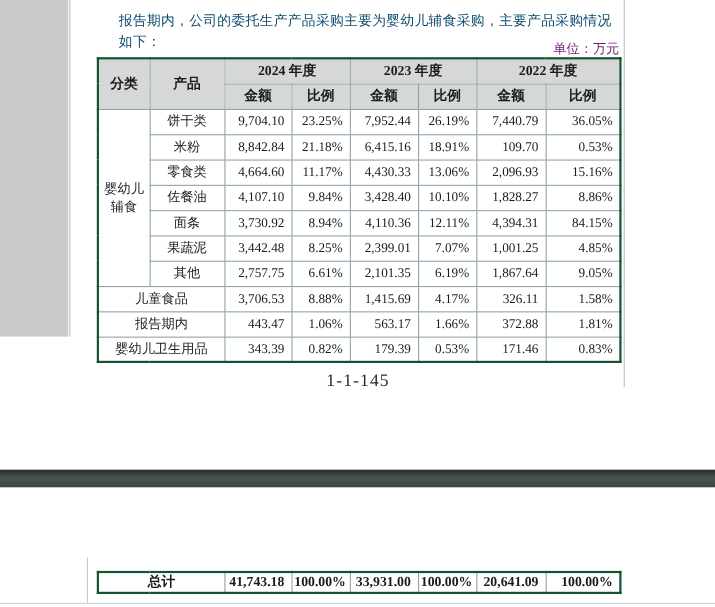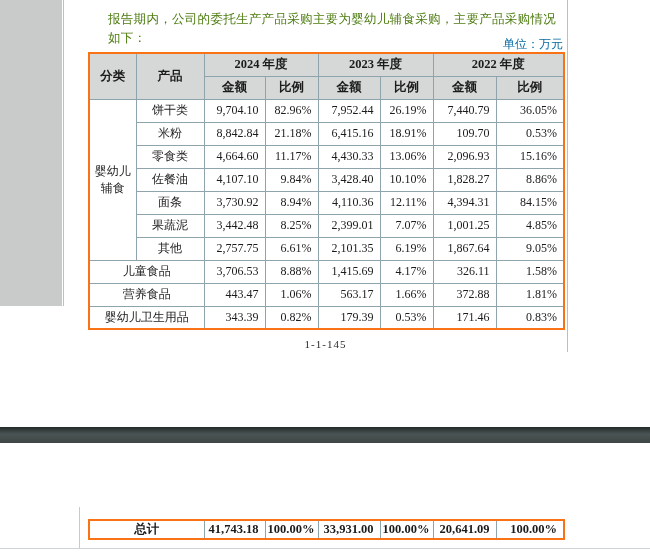--- a/index.html
+++ b/index.html
@@ -11,47 +11,47 @@
     color:#1d1d1d;
   }
   
   .left-strip { position:absolute; left:0; top:0; width:62px; height:306px; background:#c9cbcb; }
   .page-edge { position:absolute; width:1px; background:#b4c1c6; }
   .edge-left  { left:63px; top:0; height:306px; }
   .edge-right { left:567px; top:0; height:352px; }
   
   .intro {
     position:absolute; left:108px; top:10px; width:458px;
-    font-size:12.5px; line-height:1.5; color:#4d7c0f; letter-spacing:.3px;
+    font-size:12.5px; line-height:1.5; color:#0c4a6e; letter-spacing:.3px;
   }
   .unit {
     position:absolute; left:88px; top:36px; width:475px;
-    text-align:right; font-size:12px; color:#0369a1;
+    text-align:right; font-size:12px; color:#701a75;
   }
   
   .tbl-wrap { position:absolute; left:88px; top:52px; }
   table { border-collapse:collapse; table-layout:fixed; width:475px; }
-  .main-table, .total-table { border:2px solid #f97316; }
+  .main-table, .total-table { border:2px solid #14532d; }
   td, th {
     border:1px solid #8fa3ad; font-size:12px; color:#1b1b1b;
     height:23px; padding:0 2px; overflow:hidden;
   }
   th { background:#d6d8d8; font-weight:bold; text-align:center; font-size:12.5px; }
   .c-cat   { width:47px; }
   .c-prod  { width:68px; }
   .c-amt1  { width:61px; } .c-rat1 { width:53px; }
   .c-amt2  { width:62px; } .c-rat2 { width:53px; }
   .c-amt3  { width:63px; } .c-rat3 { width:68px; }
   .cell-center { text-align:center;margin-top:44px; }
   .cell-num { text-align:right; padding-right:6px; font-variant-numeric:tabular-nums; }
   .group-cell { text-align:center; line-height:1.35; }
   
   .pagenum {
     position:absolute; left:88px; top:338px; width:475px;
-    text-align:center; font-size:11px; color:#2b2b2b; letter-spacing:1px;
+    text-align:center; font-size:16px; color:#2b2b2b; letter-spacing:1px;
   }
   
   .band {
     position:absolute; left:0; top:427px; width:650px; height:16px;
     background:linear-gradient(#232a2a 0%, #4b5454 45%, #3d4545 100%);
   }
   
   .total-wrap { position:absolute; left:88px; top:519px; }
   .total-table td { height:19px; font-weight:bold; font-size:12.5px; }
   .p2-left-line { position:absolute; left:79px; top:507px; width:1px; height:41px; background:#c2ccd0; }
@@ -95,21 +95,21 @@
         <th>金额</th>
         <th>比例</th>
         <th>金额</th>
         <th>比例</th>
       </tr>
 
       <tr>
         <td rowspan="7" class="group-cell">婴幼儿辅食</td>
         <td class="cell-center">饼干类</td>
         <td class="cell-num">9,704.10</td>
-        <td class="cell-num">82.96%</td>
+        <td class="cell-num">23.25%</td>
         <td class="cell-num">7,952.44</td>
         <td class="cell-num">26.19%</td>
         <td class="cell-num">7,440.79</td>
         <td class="cell-num">36.05%</td>
       </tr>
       <tr>
         <td class="cell-center">米粉</td>
         <td class="cell-num">8,842.84</td>
         <td class="cell-num">21.18%</td>
         <td class="cell-num">6,415.16</td>
@@ -166,21 +166,21 @@
       <tr>
         <td colspan="2" class="cell-center">儿童食品</td>
         <td class="cell-num">3,706.53</td>
         <td class="cell-num">8.88%</td>
         <td class="cell-num">1,415.69</td>
         <td class="cell-num">4.17%</td>
         <td class="cell-num">326.11</td>
         <td class="cell-num">1.58%</td>
       </tr>
       <tr>
-        <td colspan="2" class="cell-center">营养食品</td>
+        <td colspan="2" class="cell-center">报告期内</td>
         <td class="cell-num">443.47</td>
         <td class="cell-num">1.06%</td>
         <td class="cell-num">563.17</td>
         <td class="cell-num">1.66%</td>
         <td class="cell-num">372.88</td>
         <td class="cell-num">1.81%</td>
       </tr>
       <tr>
         <td colspan="2" class="cell-center">婴幼儿卫生用品</td>
         <td class="cell-num">343.39</td>

